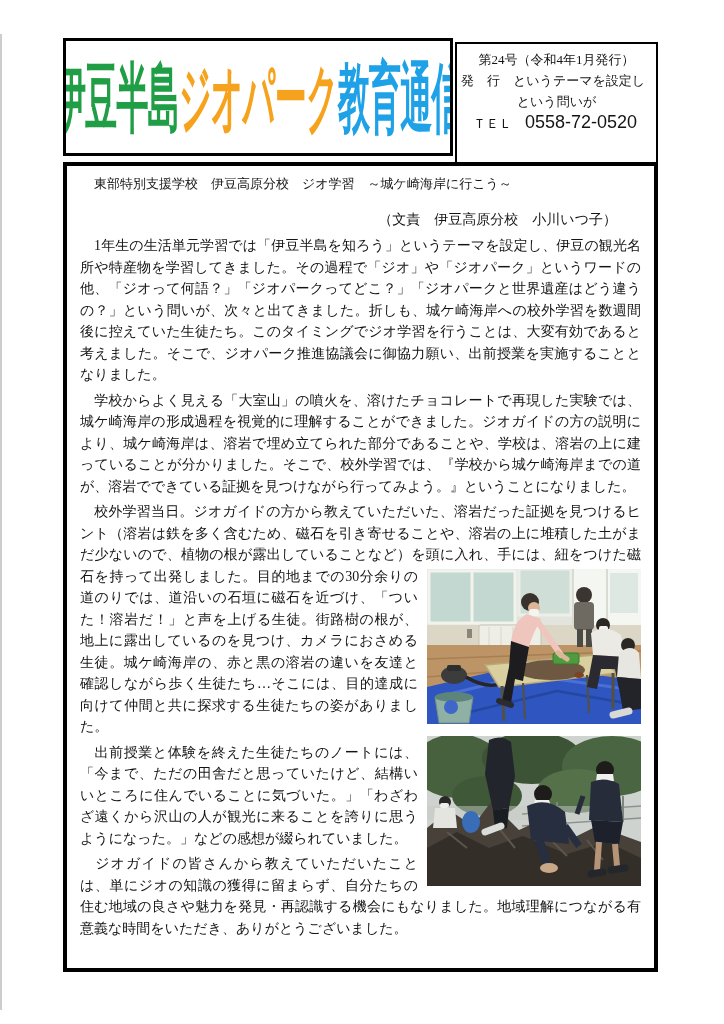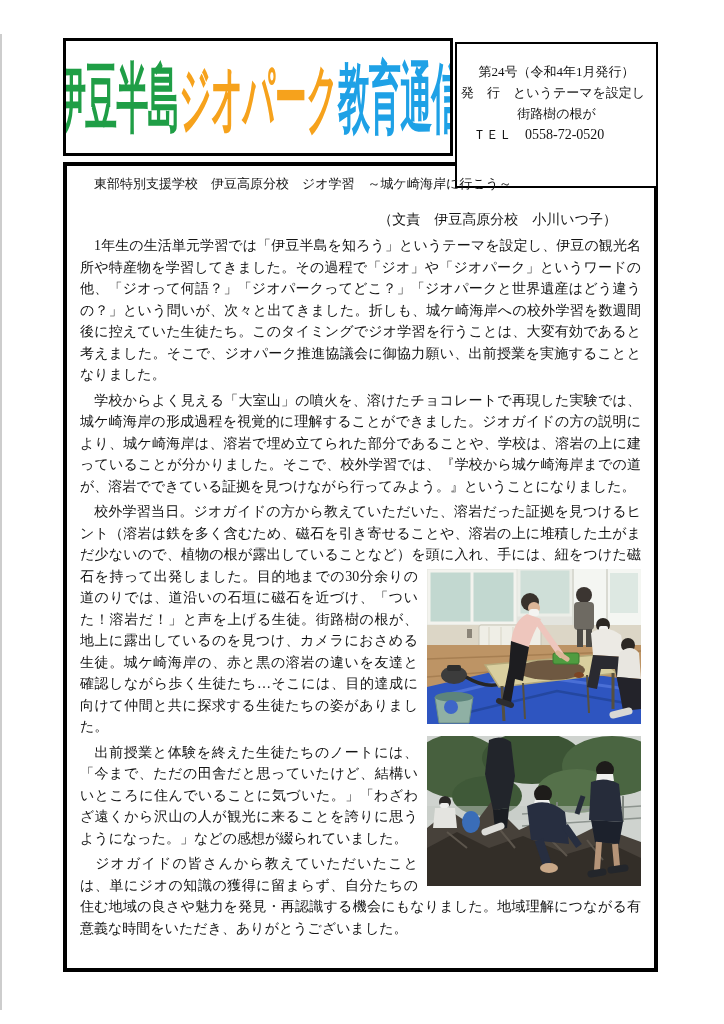--- a/index.html
+++ b/index.html
@@ -30,28 +30,28 @@
     font-weight: bold; font-size: 40px; line-height: 1;
     white-space: nowrap; letter-spacing: -1px;
     transform: scale(0.8, 1.9);
   }
   .logo-green  { color: #1f9e46; }
   .logo-orange { color: #f6a21c; }
   .logo-blue   { color: #1ea1e6; }
   .info-box {
     flex: 1; margin-left: 2px; margin-top: 4px;
     border: 2px solid #000; background: #fff;
-    height: 108px; padding: 17px 4px;
+    height: 108px; padding: 5px 4px;
     font-size: 13px; line-height: 21px;
     box-sizing: content-box;
   }
   .info-line { white-space: nowrap; }
   .info-center { text-align: center; }
   .info-indent { padding-left: 12px; }
-  .mono { font-family: Liberation Serif, serif; font-size: 14px; }
+  .mono { font-family: Liberation Sans, sans-serif; font-size: 18px; }
   
   .content-box {
     border: 4px solid #000; margin-top: 2px;
     box-sizing: border-box; min-height: 810px;
     padding: 7px 9px 10px 9px; background: #fff;
   }
   .article-title {
     font-family: "Liberation Sans", "DejaVu Sans", sans-serif;
     font-weight: normal; font-size: 13px;
     margin: 2px 0 0 18px; white-space: nowrap;
@@ -79,21 +79,21 @@
 
   <div class="header-row">
     <div class="logo-box">
       <div class="logo-text">
         <span class="logo-green">伊豆半島</span><span class="logo-orange">ジオパーク</span><span class="logo-blue">教育通信</span>
       </div>
     </div>
     <div class="info-box">
       <div class="info-line info-center">第24号（令和4年1月発行）</div>
       <div class="info-line"><span>発　行</span>　<span>というテーマを設定し</span></div>
-      <div class="info-line info-center">街路樹の根が</div>
+      <div class="info-line info-center">という問いが</div>
       <div class="info-line info-indent"><span>ＴＥＬ</span>　<span class="mono">0558-72-0520</span></div>
     </div>
   </div>
 
   <div class="content-box">
     <h1 class="article-title">東部特別支援学校　伊豆高原分校　ジオ学習　～城ケ崎海岸に行こう～</h1>
     <div class="byline">（文責　伊豆高原分校　小川いつ子）</div>
 
     <div class="body-text">
       <p><span>　1年生の生活単元学習では「伊豆半島を知ろう」というテーマを設定し、伊豆の観光名所や特産物を学習してきました。その過程で「ジオ」や「ジオパーク」というワードの他、「ジオって何語？」「ジオパークってどこ？」「ジオパークと世界遺産はどう違うの？」という問いが、次々と出てきました。折しも、城ケ崎海岸への校外学習を数週間後に控えていた生徒たち。このタイミングでジオ学習を行うことは、大変有効であると考えました。そこで、ジオパーク推進協議会に御協力願い、出前授業を実施することとなりました。</span></p>

